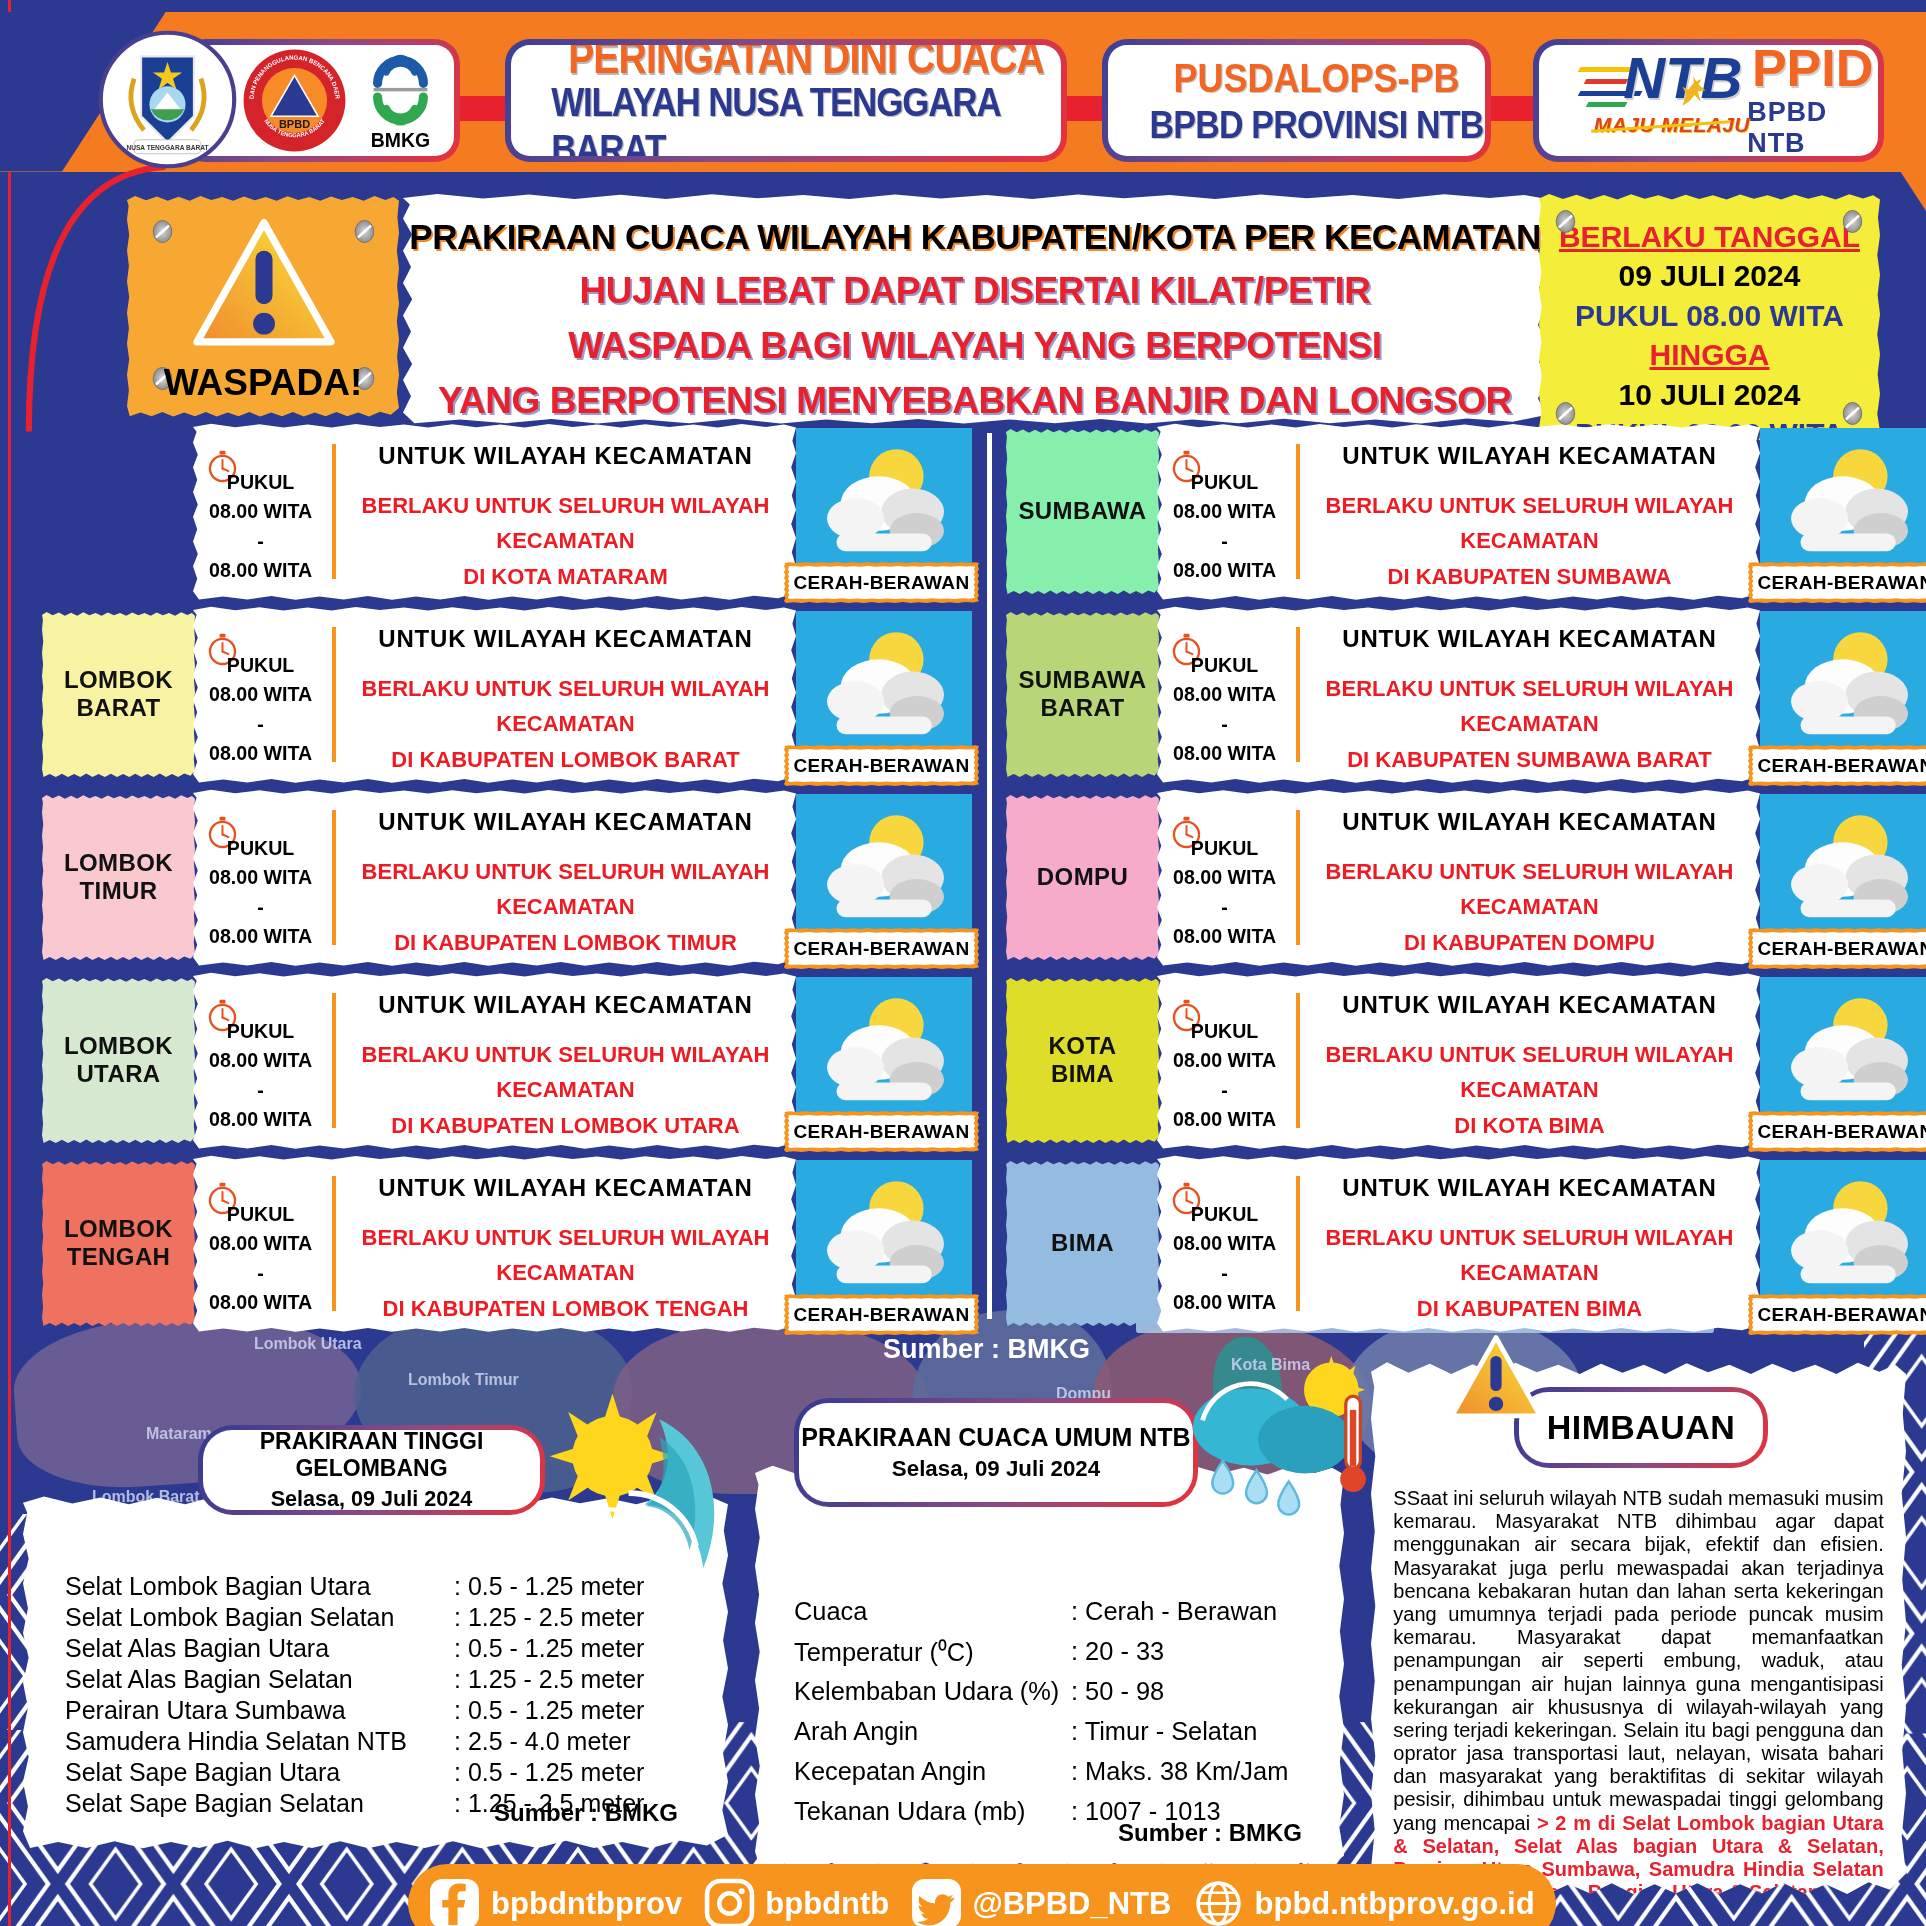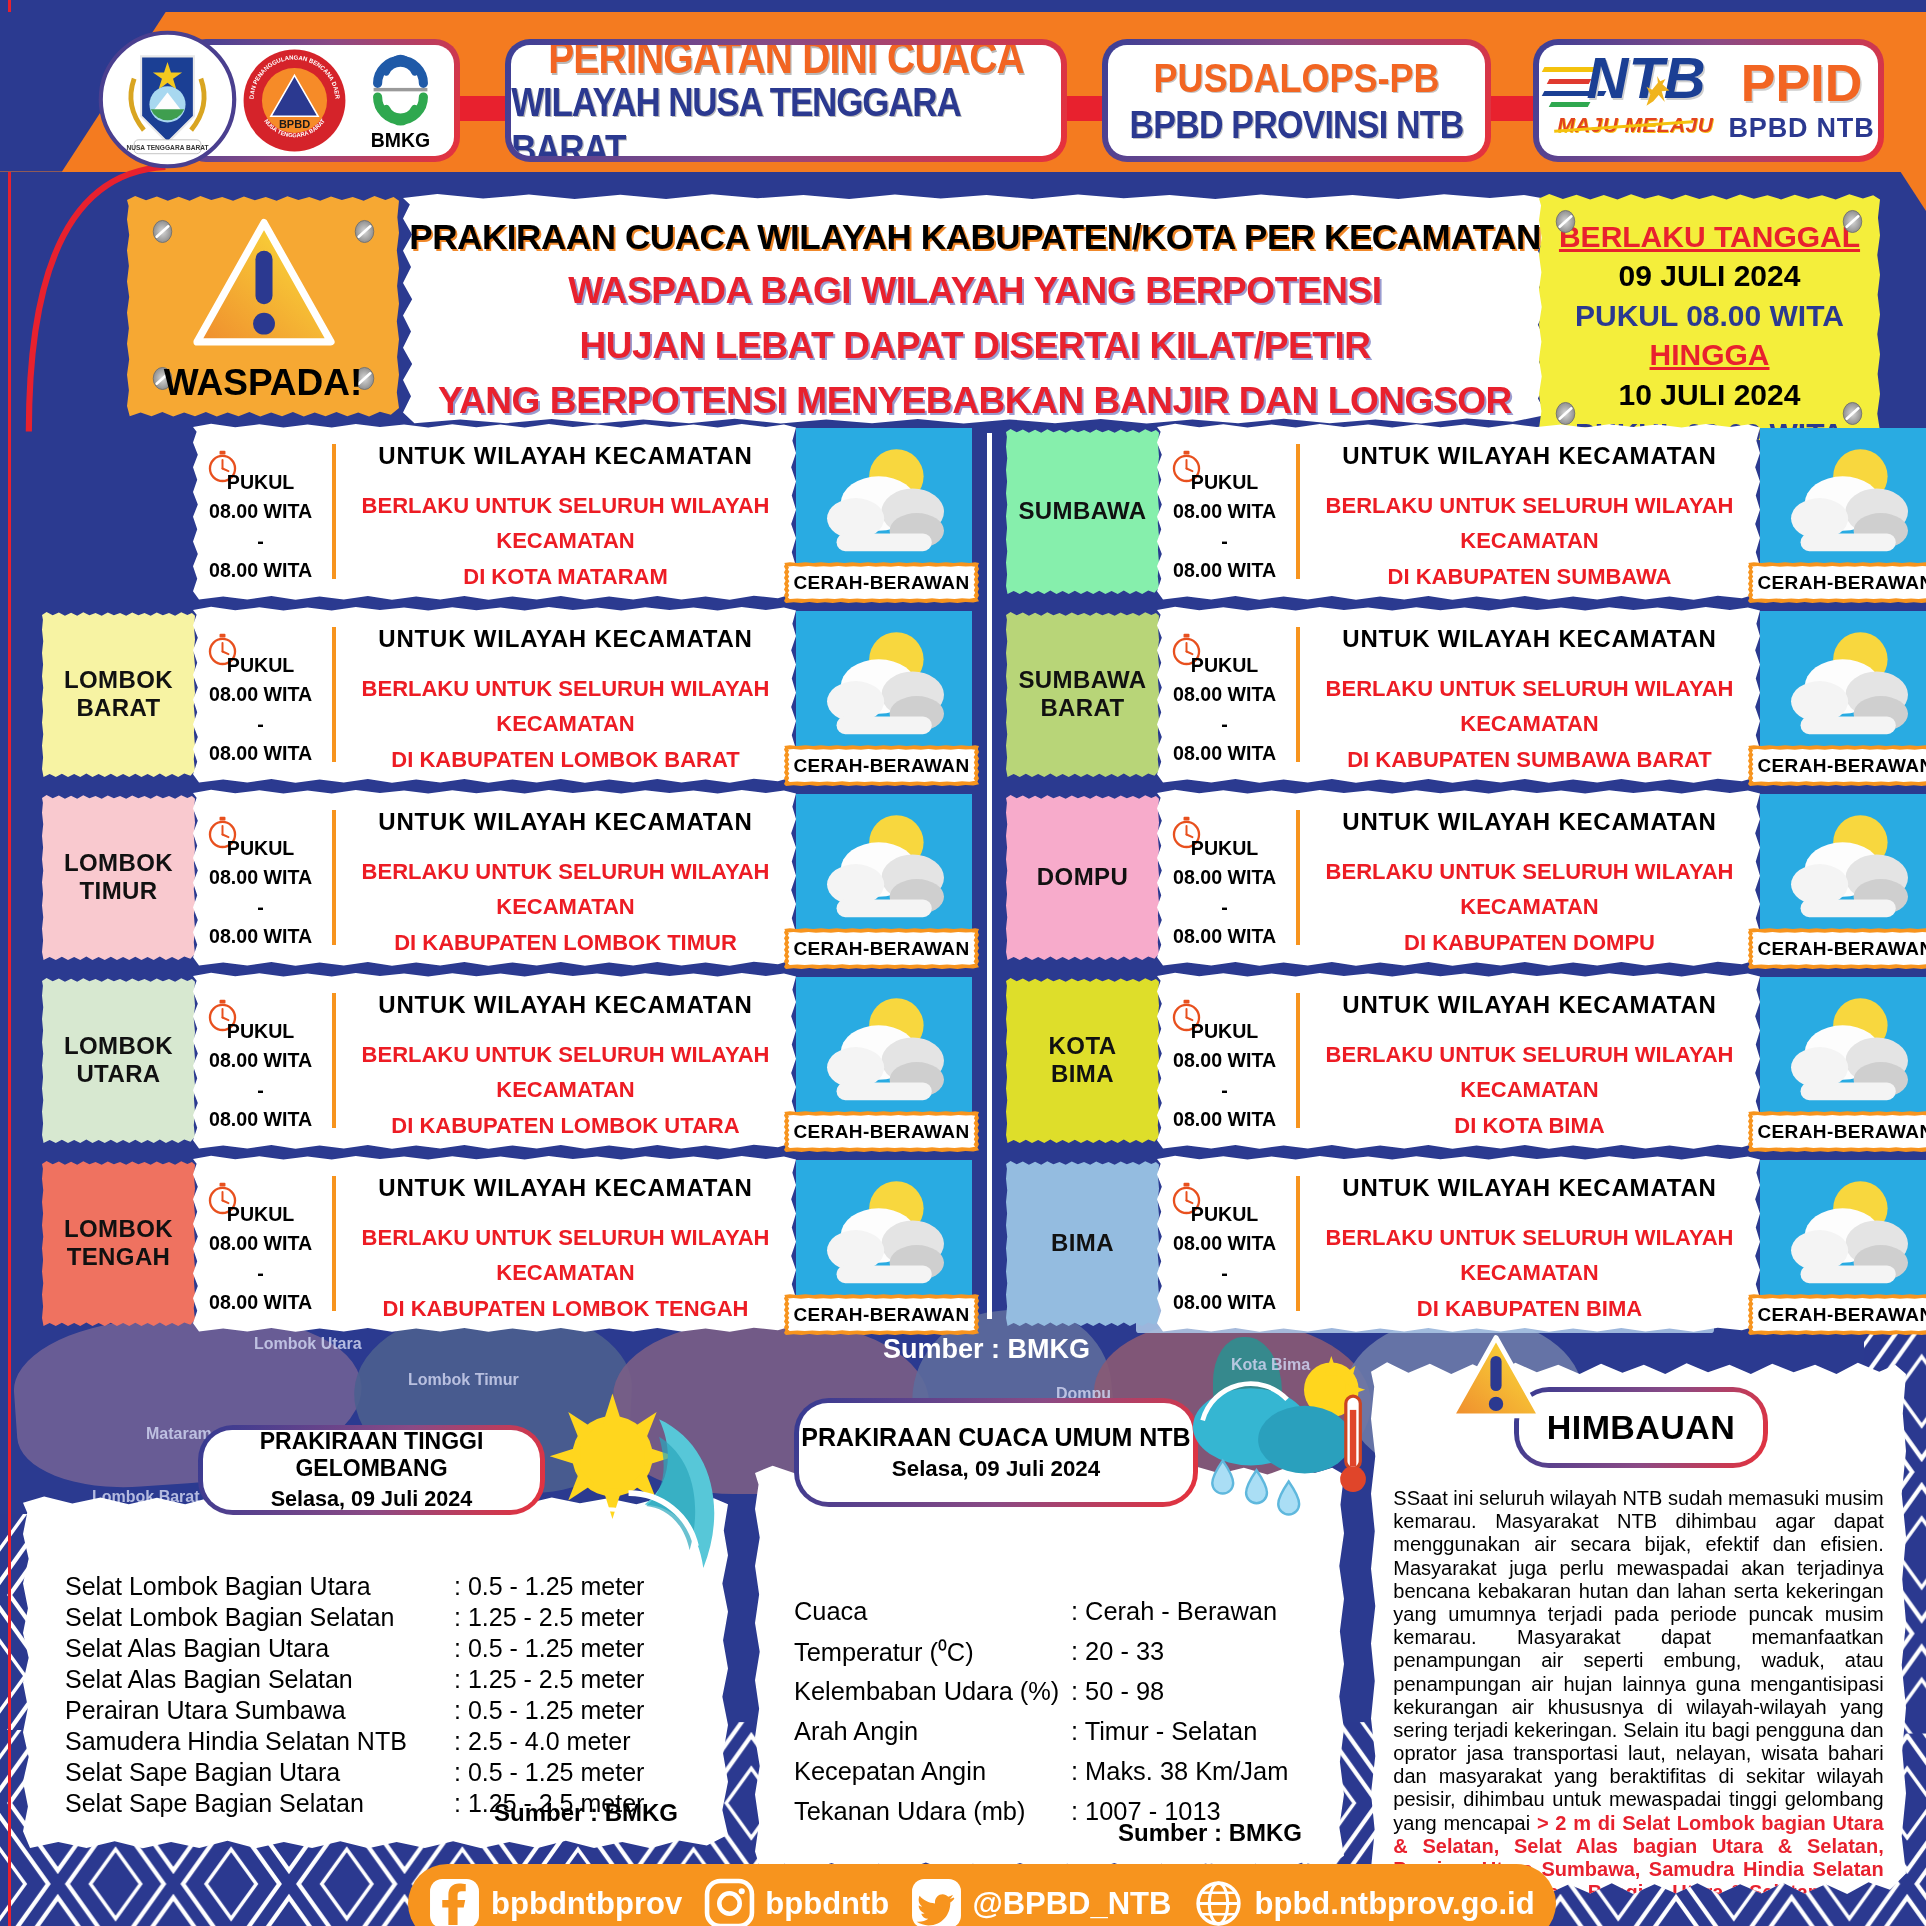--- a/index.html
+++ b/index.html
@@ -22,21 +22,21 @@
   .band-cut-left{position:absolute;left:0;top:0;width:181px;height:160px;background:#2b3a90;
      clip-path:polygon(0 0,166px 0,62px 100%,0 100%);}
   .orange-col{position:absolute;right:0;top:171px;width:65px;height:100px;background:#f47b20;
      clip-path:polygon(0 0,100% 0,100% 100%);z-index:2;}
   .redcurve{position:absolute;left:0;top:162px;width:200px;height:270px;z-index:2;}
   .conn{position:absolute;top:96px;width:48px;height:25px;background:#e8212e;z-index:2;}
 
   .panel{position:absolute;top:39px;height:123px;background:linear-gradient(115deg,#3b3f96,#8a4a85 45%,#e8313a);
      border-radius:25px;padding:6.2px;z-index:3;}
   .panel-in{width:100%;height:100%;background:#fff;border-radius:19px;display:flex;flex-direction:column;
-     align-items:center;justify-content:center;overflow:hidden;}
+     align-items:center;justify-content:center;overflow:hidden;padding-left:40px;}
   .panel-row{flex-direction:row;justify-content:flex-end;gap:10px;padding-right:10px;}
   .t1{display:inline-block;color:#f26522;font-size:39px;font-weight:bold;letter-spacing:-0.8px;transform:scaleY(1.18);text-shadow:1.2px 1.2px 0 #b9b9b9;}
   .t2{display:inline-block;color:#2b3990;font-size:35px;font-weight:bold;letter-spacing:-1.2px;transform:scaleY(1.18);margin-top:5.4px;text-shadow:1.2px 1.2px 0 #b9b9b9;}
   .p3a{display:inline-block;color:#f26522;font-size:36px;font-weight:bold;transform:scaleY(1.15);text-shadow:1.2px 1.2px 0 #c4c4c4;}
   .p3b{display:inline-block;color:#2b3990;font-size:34px;font-weight:bold;transform:scaleY(1.15);margin-top:6.2px;letter-spacing:-0.8px;text-shadow:1.2px 1.2px 0 #c4c4c4;}
   .ntb-emblem{position:absolute;left:98px;top:30px;width:139px;height:139px;z-index:4;}
   .bpbd-logo{width:105px;height:105px;}
   .bmkg-logo{width:87px;height:103px;}
   .ntbmaju{position:relative;width:169px;height:104px;}
   .nm-ntb{position:absolute;left:44px;top:3.1px;font-size:58px;font-weight:bold;font-style:italic;color:#1b3f94;line-height:.9;text-shadow:1.5px 1.5px 0 #cfcfcf;}
@@ -342,22 +342,22 @@
         <use href="#sym-screw"></use>
       </svg>
   <svg class="tri" style="left:64px;top:21px;width:146px;height:135px" viewBox="0 0 120 110">
         <use href="#sym-tri"></use>
       </svg>
   <div class="wlabel">WASPADA!</div>
 </div>
 
 <div class="wpanel torn">
   <div class="wl1">PRAKIRAAN CUACA WILAYAH KABUPATEN/KOTA PER KECAMATAN</div>
+  <div class="wl2">HUJAN LEBAT DAPAT DISERTAI KILAT/PETIR</div>
   <div class="wl2">WASPADA BAGI WILAYAH YANG BERPOTENSI</div>
-  <div class="wl2">HUJAN LEBAT DAPAT DISERTAI KILAT/PETIR</div>
   <div class="wl2">YANG BERPOTENSI MENYEBABKAN BANJIR DAN LONGSOR</div>
 </div>
 
 <div class="ybox torn">
   <svg class="screw" style="left:11.6px;top:13.5px" viewBox="0 0 100 100">
         <use href="#sym-screw"></use>
       </svg>
   <svg class="screw" style="left:299px;top:13.5px" viewBox="0 0 100 100">
         <use href="#sym-screw"></use>
       </svg>

